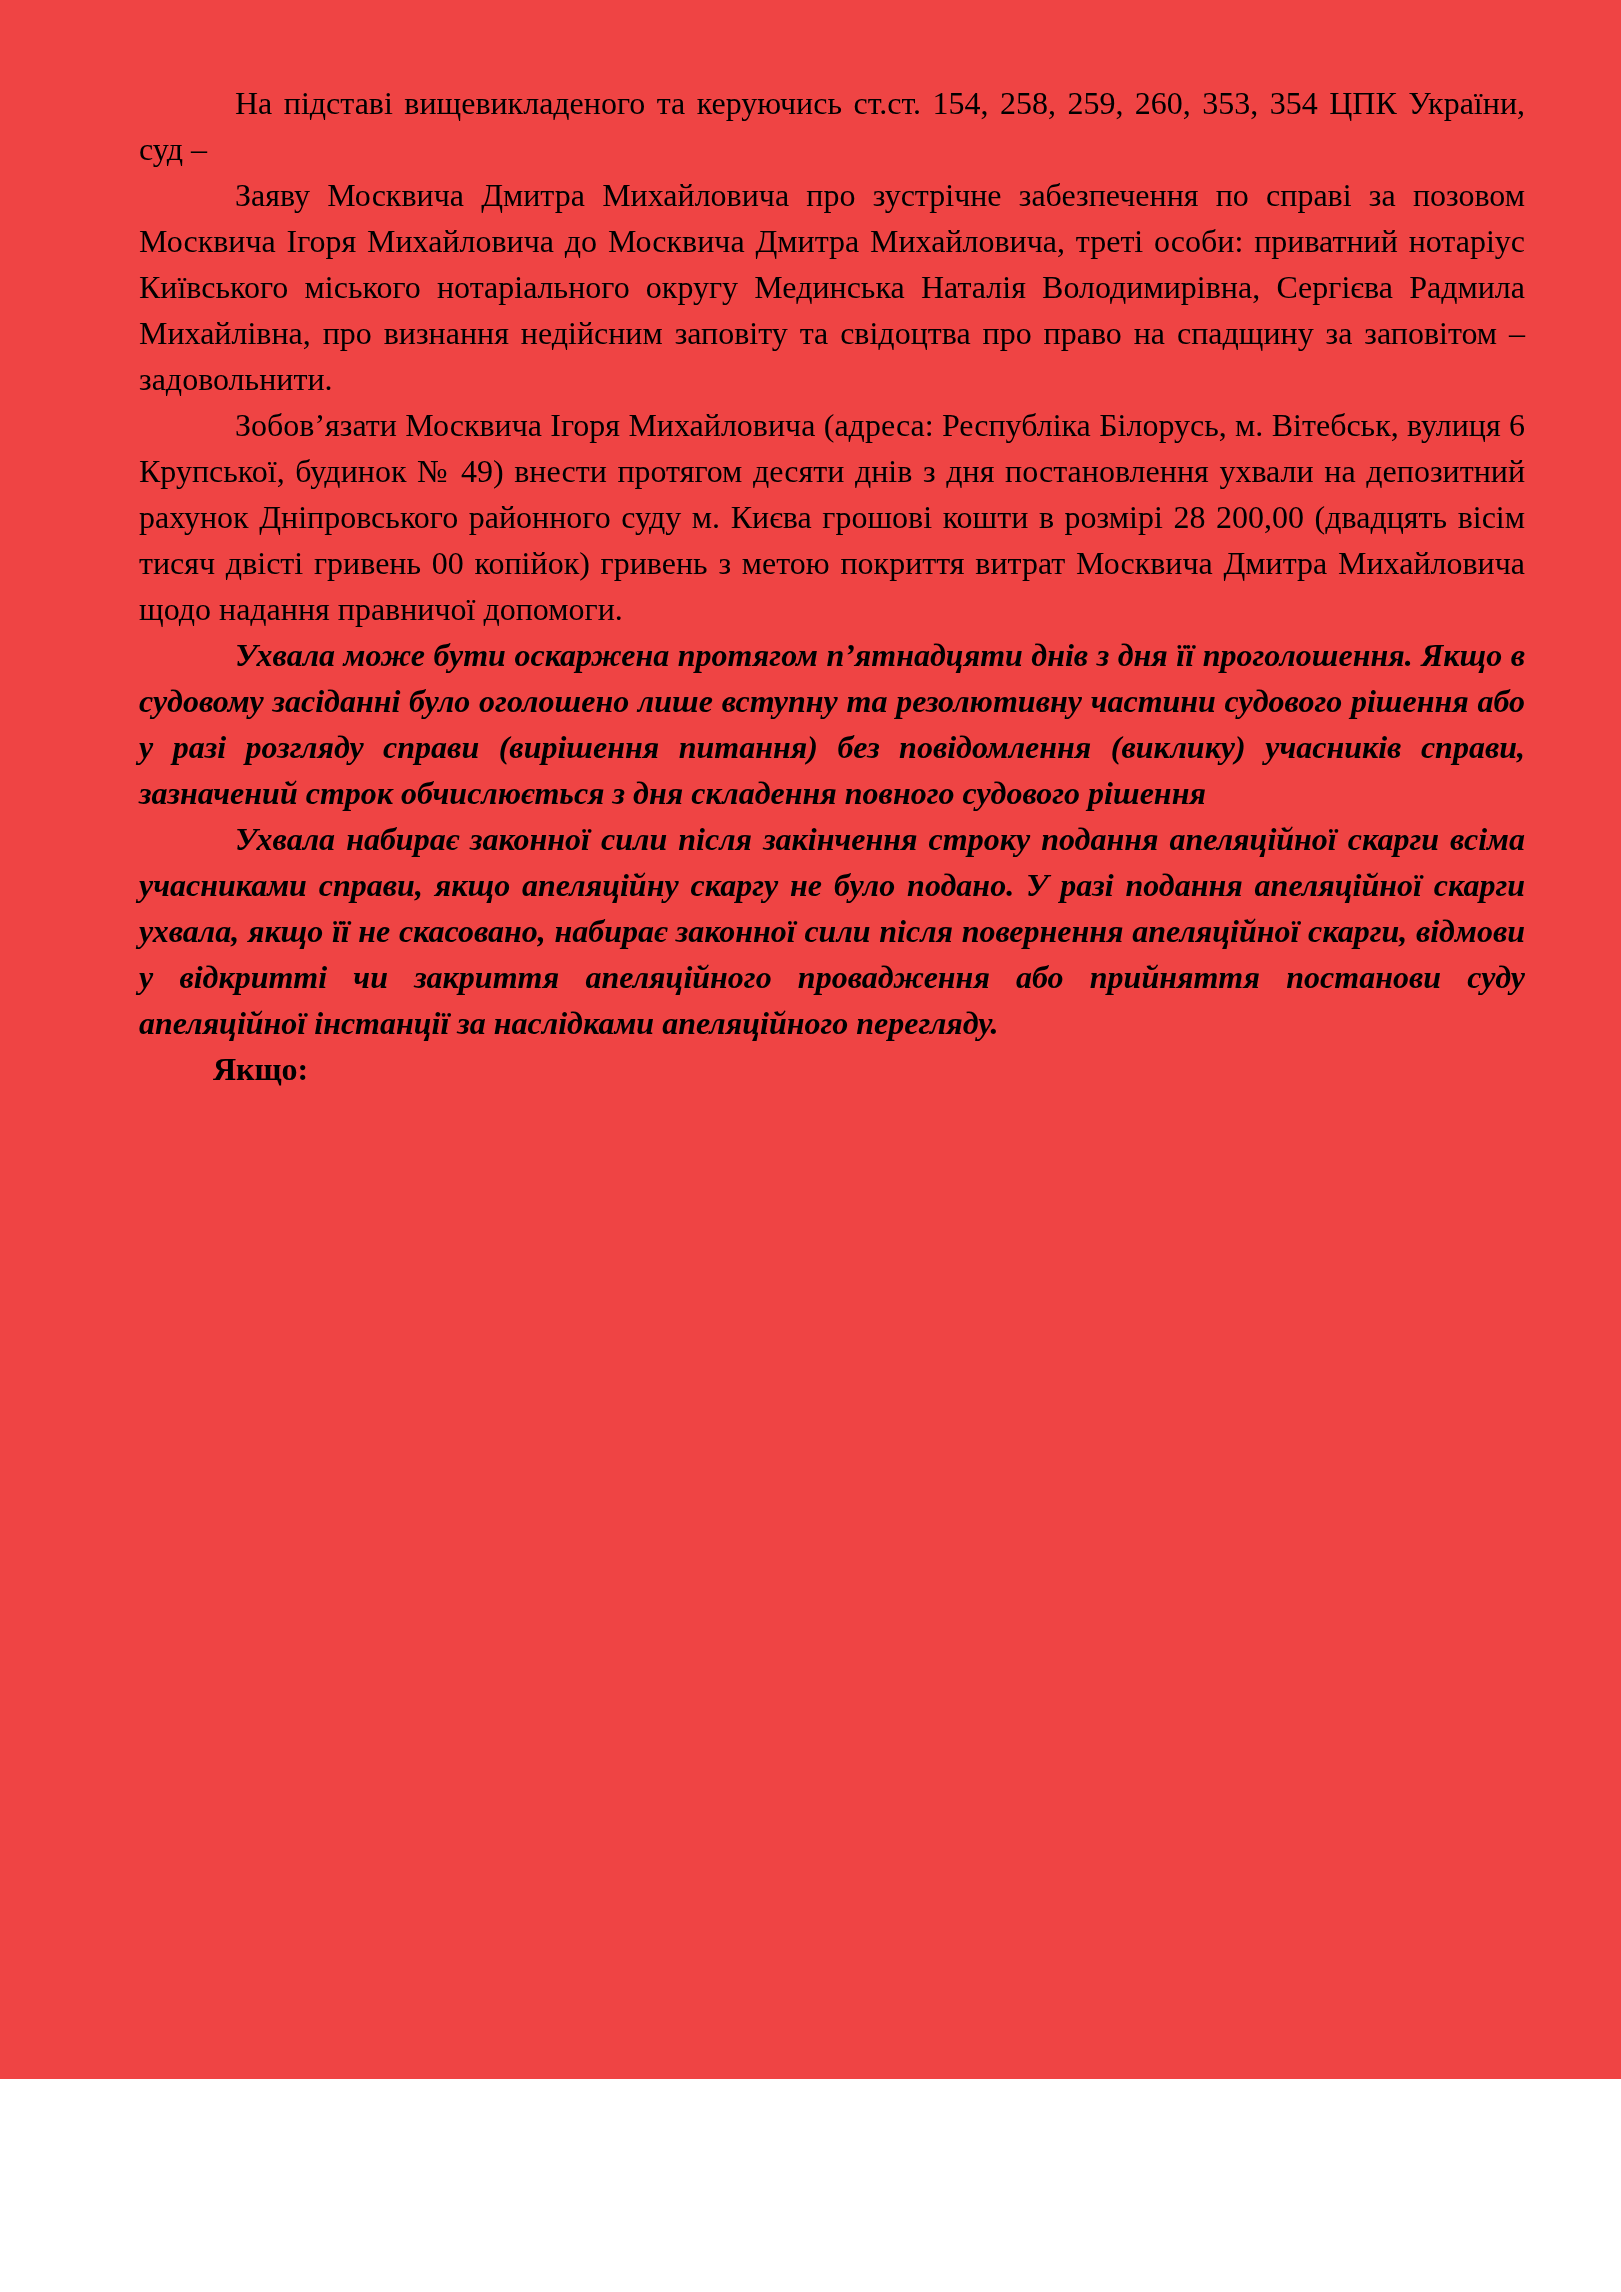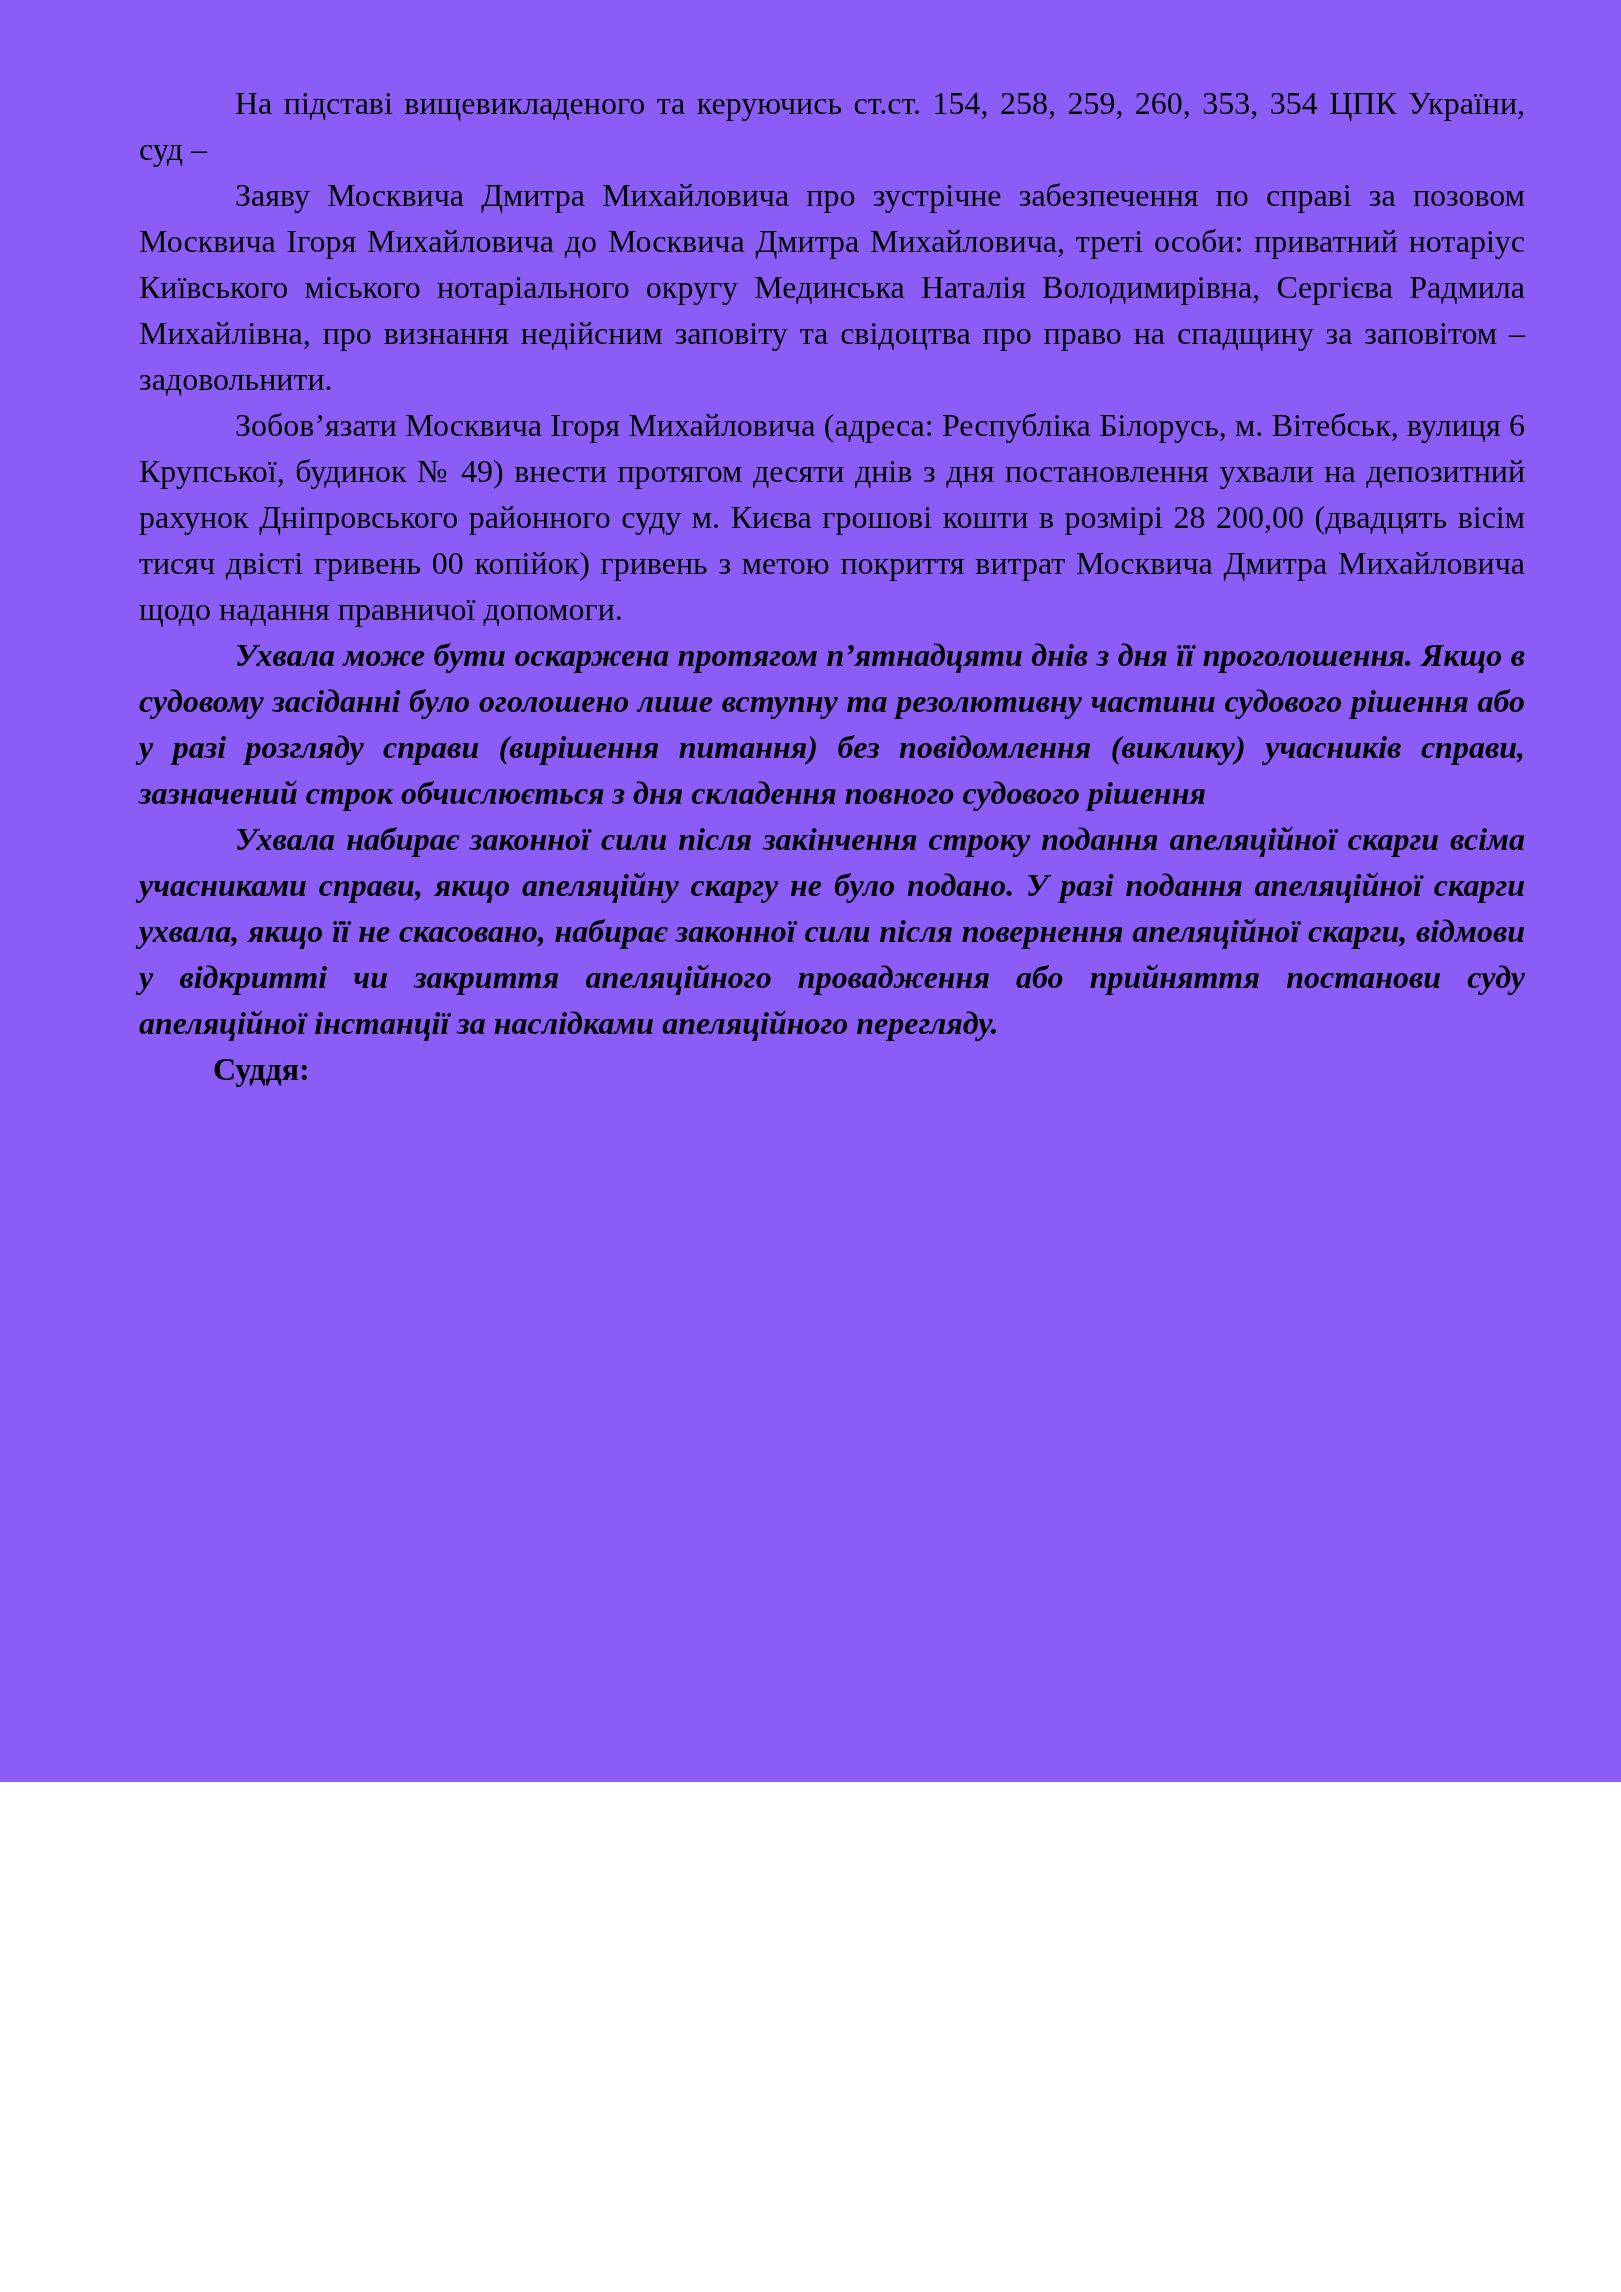--- a/index.html
+++ b/index.html
@@ -3,23 +3,23 @@
 <meta charset="utf-8">
 <style>
   html, body {
     margin: 0;
     padding: 0;
     background: #ffffff;
   }
   .page {
     position: relative;
     width: 1621px;
-    height: 1782px;
+    height: 2079px;
     box-sizing: border-box;
-    background: #8b5cf6;
+    background: #ef4444;
     padding: 80px 96px 0 139px;
     color: #000000;
     font-family: "Liberation Serif", "DejaVu Serif", serif;
     overflow: hidden;
   }
   .doc {
     font-size: 32px;
     line-height: 46px;
     text-align: justify;
   }
@@ -59,17 +59,17 @@
 
 
     <p class="para-indent">Заяву Москвича Дмитра Михайловича про зустрічне забезпечення по справі за позовом Москвича Ігоря Михайловича до Москвича Дмитра Михайловича, треті особи: приватний нотаріус Київського міського нотаріального округу Мединська Наталія Володимирівна, Сергієва Радмила Михайлівна, про визнання недійсним заповіту та свідоцтва про право на спадщину за заповітом – задовольнити.</p>
 
     <p class="para-indent">Зобов’язати Москвича Ігоря Михайловича (адреса: Республіка Білорусь, м. Вітебськ, вулиця 6 Крупської, будинок № 49) внести протягом десяти днів з дня постановлення ухвали на депозитний рахунок Дніпровського районного суду м. Києва грошові кошти в розмірі 28 200,00 (двадцять вісім тисяч двісті гривень 00 копійок) гривень з метою покриття витрат Москвича Дмитра Михайловича щодо надання правничої допомоги.</p>
 
     <p class="para-indent italic-para gap-above">Ухвала може бути оскаржена протягом п’ятнадцяти днів з дня її проголошення. Якщо в судовому засіданні було оголошено лише вступну та резолютивну частини судового рішення або у разі розгляду справи (вирішення питання) без повідомлення (виклику) учасників справи, зазначений строк обчислюється з дня складення повного судового рішення</p>
 
     <p class="para-indent italic-para">Ухвала набирає законної сили після закінчення строку подання апеляційної скарги всіма учасниками справи, якщо апеляційну скаргу не було подано. У разі подання апеляційної скарги ухвала, якщо її не скасовано, набирає законної сили після повернення апеляційної скарги, відмови у відкритті чи закриття апеляційного провадження або прийняття постанови суду апеляційної інстанції за наслідками апеляційного перегляду.</p>
 
-    <p class="judge-line">Суддя:</p>
+    <p class="judge-line">Якщо:</p>
 
   </div>
 </div>
 
 
 </body></html>

